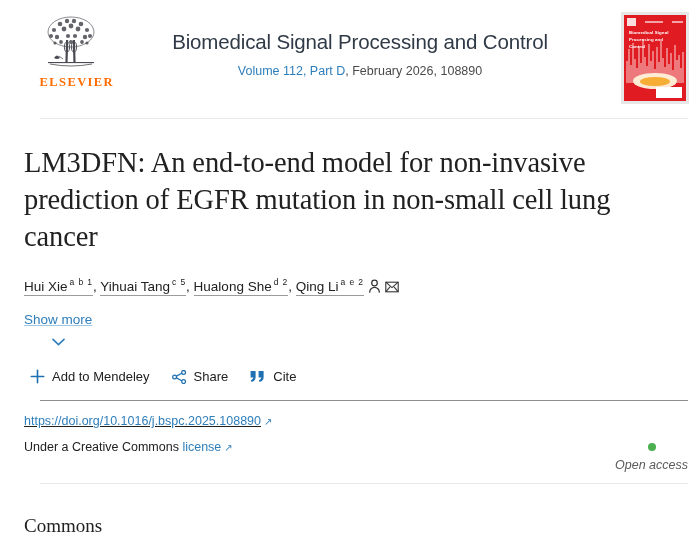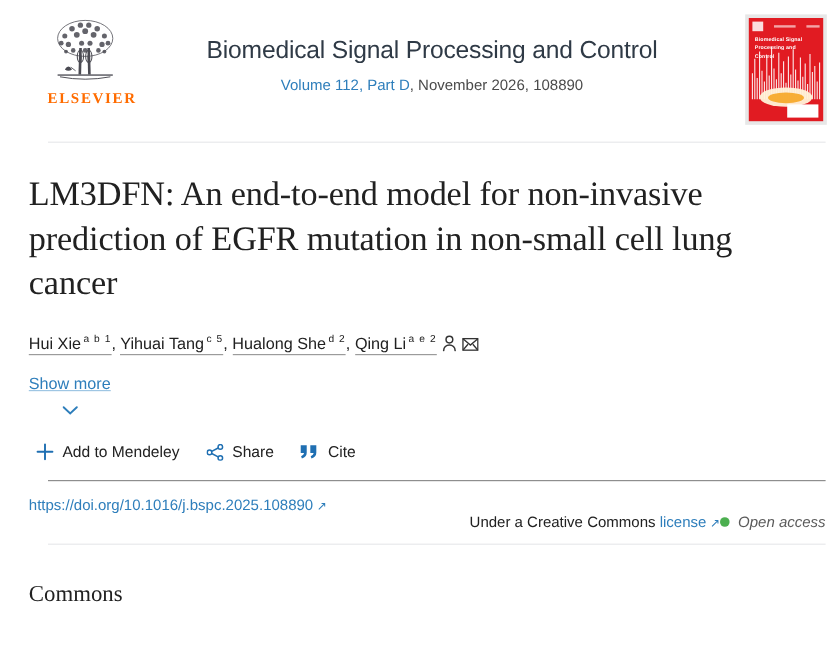--- a/index.html
+++ b/index.html
@@ -224,40 +224,41 @@
     cursor: pointer;
   }
   .action .glyph { color: #1f6fb2; display: inline-flex; }
 
   .meta-row {
     display: flex;
     justify-content: space-between;
     align-items: baseline;
     font-size: 12.5px;
   }
-  .meta-row.doi { margin-top: 13px; }
-  .meta-row.license { margin-top: 0; margin-bottom: 11px; justify-content: flex-end; }
+  .meta-row.doi { margin-top: 13px; text-decoration: underline; }
+  .meta-row.license { margin-top: 12px; margin-bottom: 11px; }
   .link {
     color: #2e7ebb;
     text-decoration: none;
     cursor: pointer;
   }
   .ext-arrow {
     font-size: 10px;
     margin-left: 3px;
     display: inline-block;
   }
   .license-text { color: #212121; }
   .open-access {
     display: inline-flex;
     align-items: center;
     gap: 7px;
     color: #5a5a5a;
     font-style: italic;
     font-size: 12.5px;
+    flex-direction: column;
   }
   .oa-dot {
     width: 8px; height: 8px;
     border-radius: 50%;
     background: #4caf50;
     display: inline-block;
   }
 
   .abstract-heading {
     font-family: "Liberation Serif", serif;
@@ -316,21 +317,21 @@
         <rect x="8" y="50" width="46" height="1.1"></rect>
         <path d="M10 52 q21 4 42 0" fill="none" stroke="#4a4a52" stroke-width="0.8"></path>
       </g>
     </svg>
     <div class="elsevier-wordmark">ELSEVIER</div>
   </div>
 
   <div class="journal-titleblock">
     <div class="journal-name">Biomedical Signal Processing and Control</div>
     <div class="journal-issue">
-      <a class="issue-link">Volume 112, Part D</a><span>, November 2026, 108890</span>
+      <a class="issue-link">Volume 112, Part D</a><span>, February 2026, 108890</span>
     </div>
   </div>
 
   <div class="cover-thumb">
     <div class="cover-inner">
       <div class="cover-topbar">
         <span class="cover-els"></span>
         <span class="cover-topline"></span>
         <span class="cover-topline sm"></span>
       </div>

